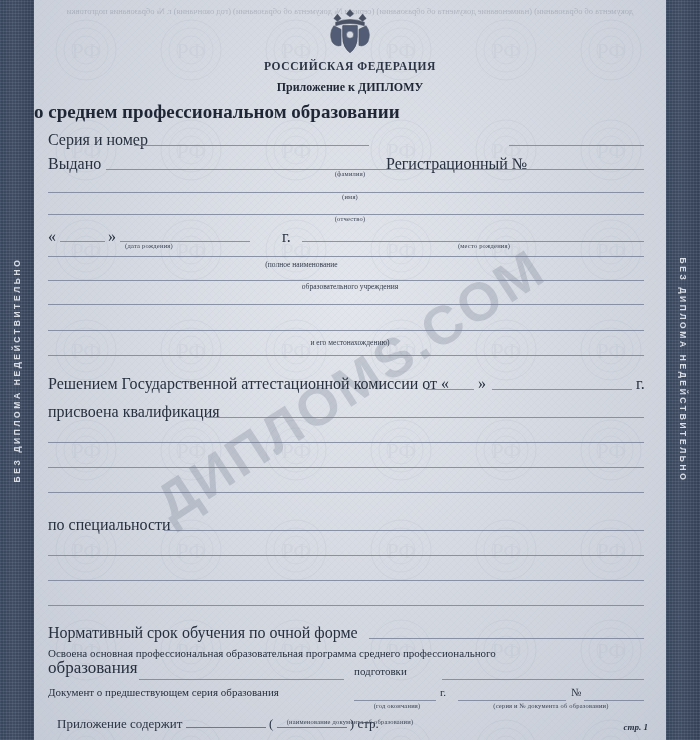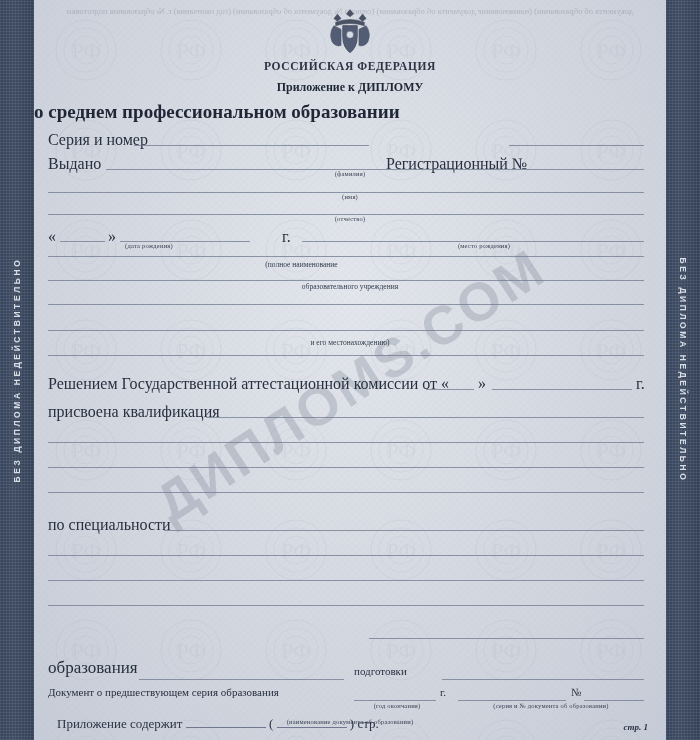--- a/index.html
+++ b/index.html
@@ -292,22 +292,24 @@
       <div class="line" style="left:14px; top:442px; width:596px;"></div>
       <div class="line" style="left:14px; top:467px; width:596px;"></div>
       <div class="line" style="left:14px; top:492px; width:596px;"></div>
 
       <div class="row lbl" style="left:14px; top:516px;">по специальности</div>
       <div class="line" style="left:130px; top:530px; width:480px;"></div>
       <div class="line" style="left:14px; top:555px; width:596px;"></div>
       <div class="line" style="left:14px; top:580px; width:596px;"></div>
       <div class="line" style="left:14px; top:605px; width:596px;"></div>
 
+      <div class="row lbl" style="left:14px; top:624px;">Нормативный срок обучения по очной форме</div>
       <div class="line" style="left:335px; top:638px; width:275px;"></div>
 
+      <div class="row lbl" style="left:14px; top:647px; font-size:11px;">Освоена основная профессиональная образовательная программа среднего профессионального</div>
       <div class="row lbl" style="left:14px; top:658px; font-size:17px;">образования</div>
       <div class="line" style="left:105px; top:679px; width:205px;"></div>
       <div class="row lbl" style="left:320px; top:665px; font-size:11px;">подготовки</div>
       <div class="line" style="left:408px; top:679px; width:202px;"></div>
 
       <div class="row lbl" style="left:14px; top:686px; font-size:11px;">Документ о предшествующем серия образования</div>
       <div class="line" style="left:320px; top:700px; width:82px;"></div>
       <div class="row lbl" style="left:406px; top:686px; font-size:11px;">г.</div>
       <div class="line" style="left:424px; top:700px; width:108px;"></div>
       <div class="row lbl" style="left:537px; top:686px; font-size:11px;">№</div>

